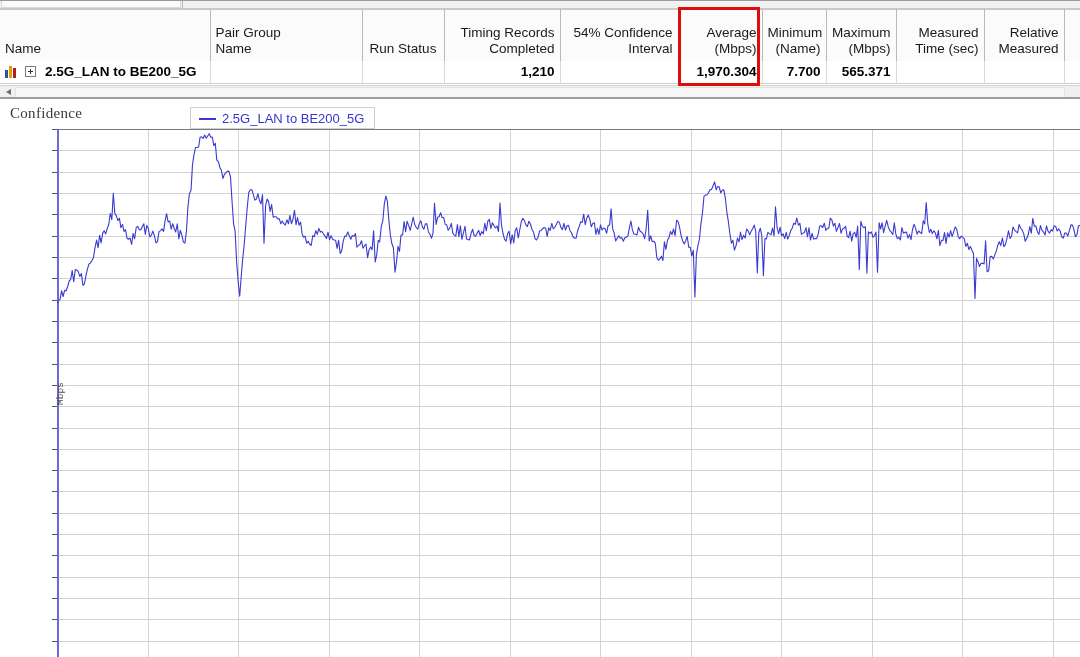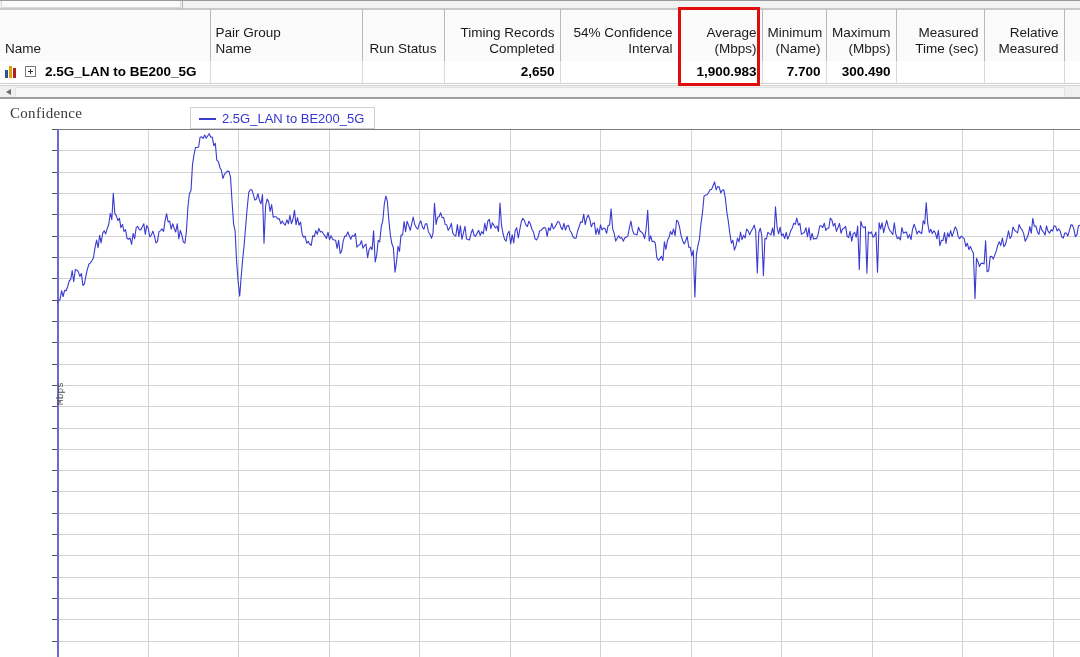--- a/index.html
+++ b/index.html
@@ -229,25 +229,25 @@
         <col style="width:80px">
           <col style="width:16px">
       </colgroup>
       <tbody>
           <tr>
         <td class="al">
           <span class="chart-ico"><i></i><i></i><i></i></span><span class="exp-ico"></span><span>2.5G_LAN to BE200_5G</span>
         </td>
         <td class="al"></td>
         <td class="ar"></td>
-        <td class="ar">2,650</td>
+        <td class="ar">1,210</td>
         <td class="ar"></td>
-        <td class="ar">1,900.983</td>
+        <td class="ar">1,970.304</td>
         <td class="ar">7.700</td>
-        <td class="ar">300.490</td>
+        <td class="ar">565.371</td>
         <td class="ar"></td>
         <td class="ar"></td>
         <td class="ar last"></td>
       </tr>
     </tbody>
       </table>
 
     <div class="redbox" style="left:678px; top:6px; width:82px; height:79px;"></div>
 
     <div class="hscroll">

